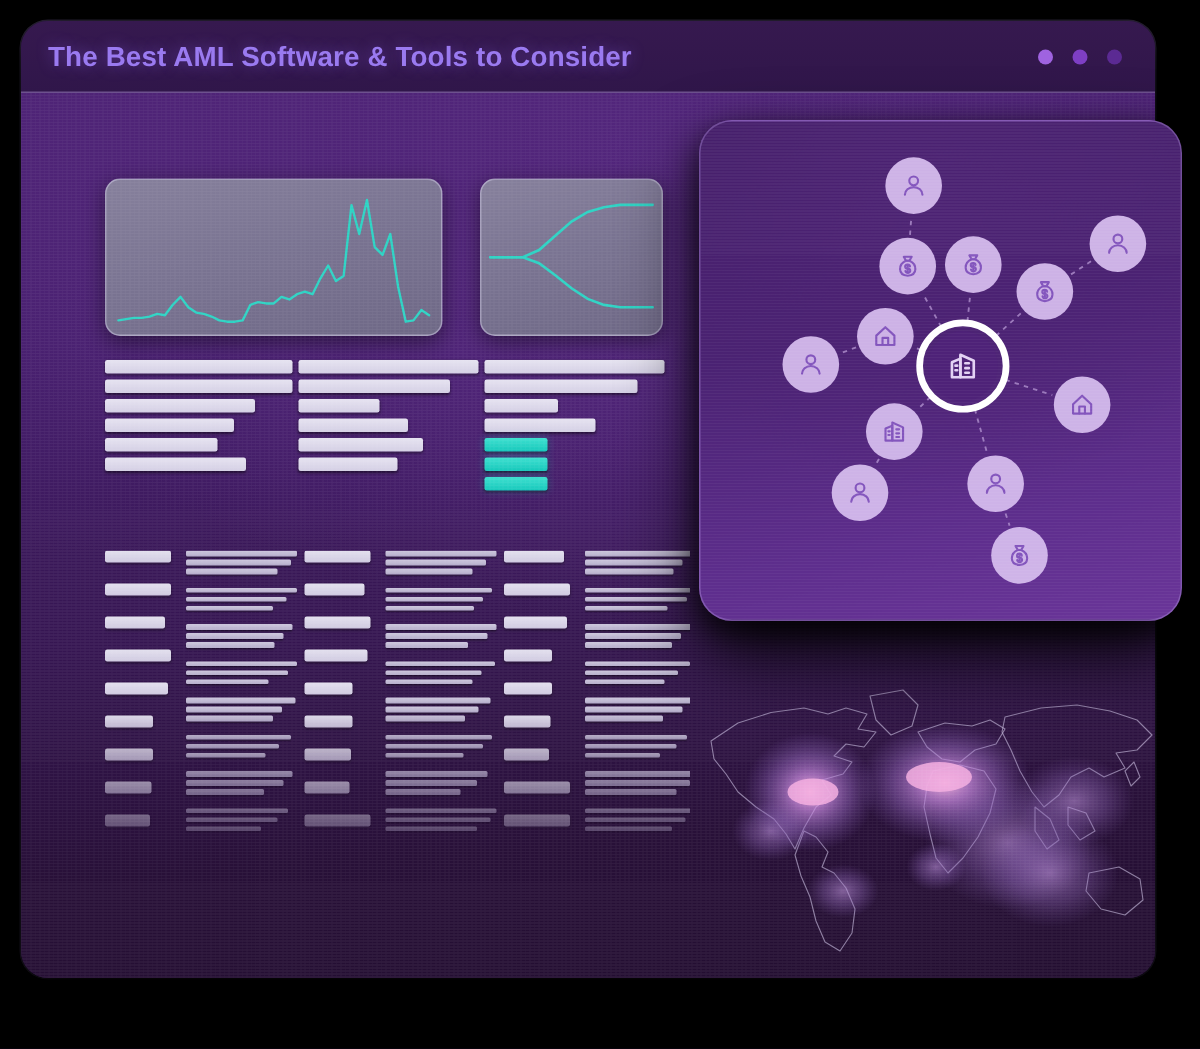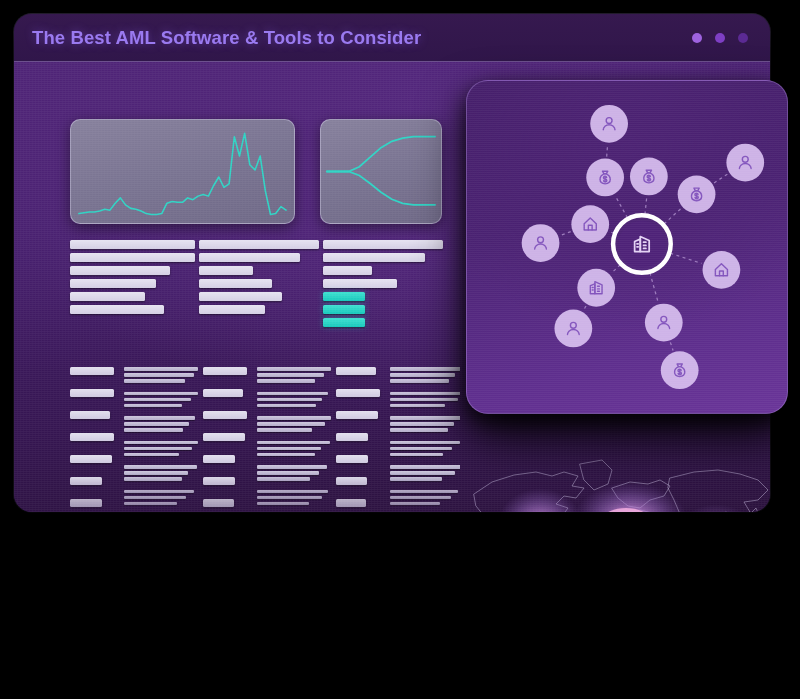--- a/index.html
+++ b/index.html
@@ -19,21 +19,21 @@
     height: 699px;
     background: #000000;
   }
 
   
   #app-window {
     position: absolute;
     left: 14px;
     top: 14px;
     width: 756px;
-    height: 498px;
+    height: 638px;
     border-radius: 18px;
     background: #2a1240;
     overflow: hidden;
     box-shadow:
       0 18px 42px rgba(0,0,0,0.95),
       0 6px 18px rgba(0,0,0,0.9),
       0 0 0 1px rgba(170,140,220,0.30);
   }
 
   #titlebar {

